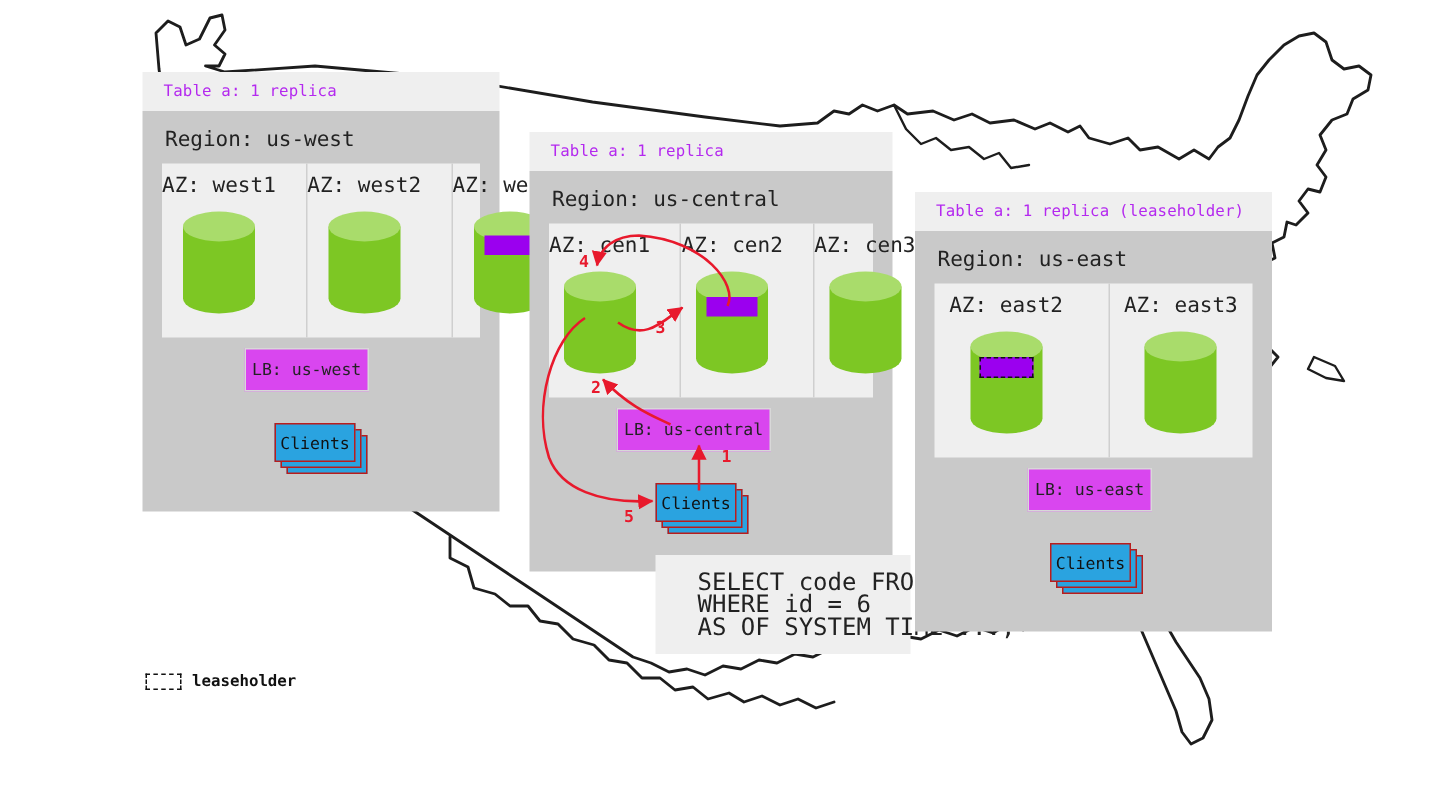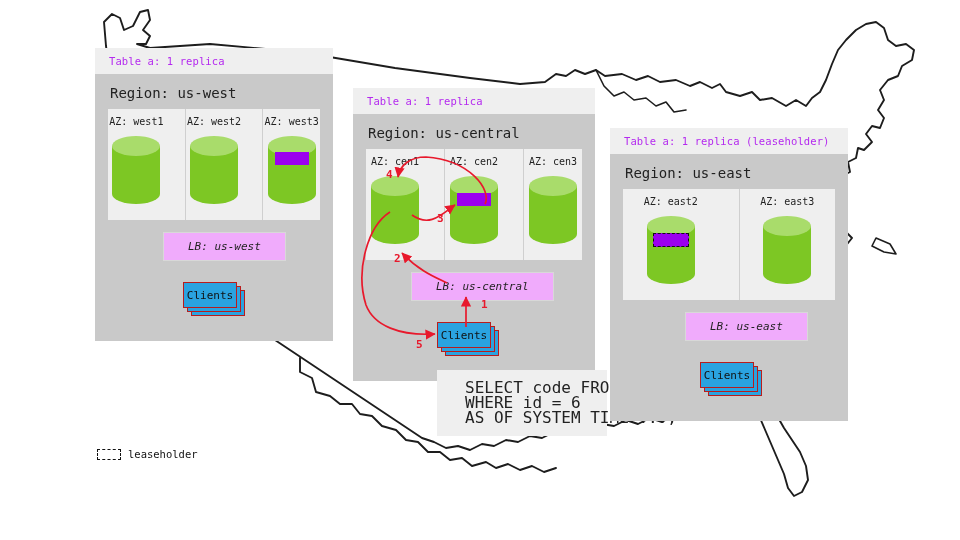--- a/index.html
+++ b/index.html
@@ -43,50 +43,49 @@
   .az-cell{
     flex:1;
     display:flex;
     flex-direction:column;
     align-items:center;
     padding:7px 0 14px 0;
     position:relative;
   }
   .az-cell + .az-cell{border-left:1px solid #cfcfcf;margin-left:20px;}
   .az-label{
-    font-size:10px;
+    font-size:14px;
     color:#222;
     margin-bottom:7px;
     white-space:nowrap;
   }
 
   
   .cyl{position:relative;}
   .cyl svg{display:block;}
   .replica{
     position:absolute;
     background:#9b00ef;
   }
   .replica.leaseholder{
     border:1.6px dashed #111;
     box-sizing:border-box;
   }
 
   
   .lb{
     position:absolute;
-    background:#f0abfc;
+    background:#d946ef;
     border:1px solid #d8d8d8;
     font-size:11px;
     color:#222;
     text-align:center;
-    padding:7px 24px;
+    padding:7px 4px;
     white-space:nowrap;
     z-index:5;
-    font-style:italic;
   }
 
   
   .clients{position:absolute;z-index:5;}
   .clients .card{
     position:absolute;
     background:#2aa3e0;
     border:1px solid #b91c1c;
     box-sizing:border-box;
   }
@@ -119,20 +118,21 @@
     font-weight:bold;
     z-index:7;
   }
 
   
   .legend{
     position:absolute;
     left:97px;top:448px;
     display:flex;align-items:flex-end;
     z-index:4;
+    font-weight:bold;
   }
   .legend-swatch{
     width:24px;height:11px;
     border:1.6px dashed #111;
     box-sizing:border-box;
     background:#ffffff;
   }
   .legend-label{
     margin-left:7px;
     font-size:10.5px;

